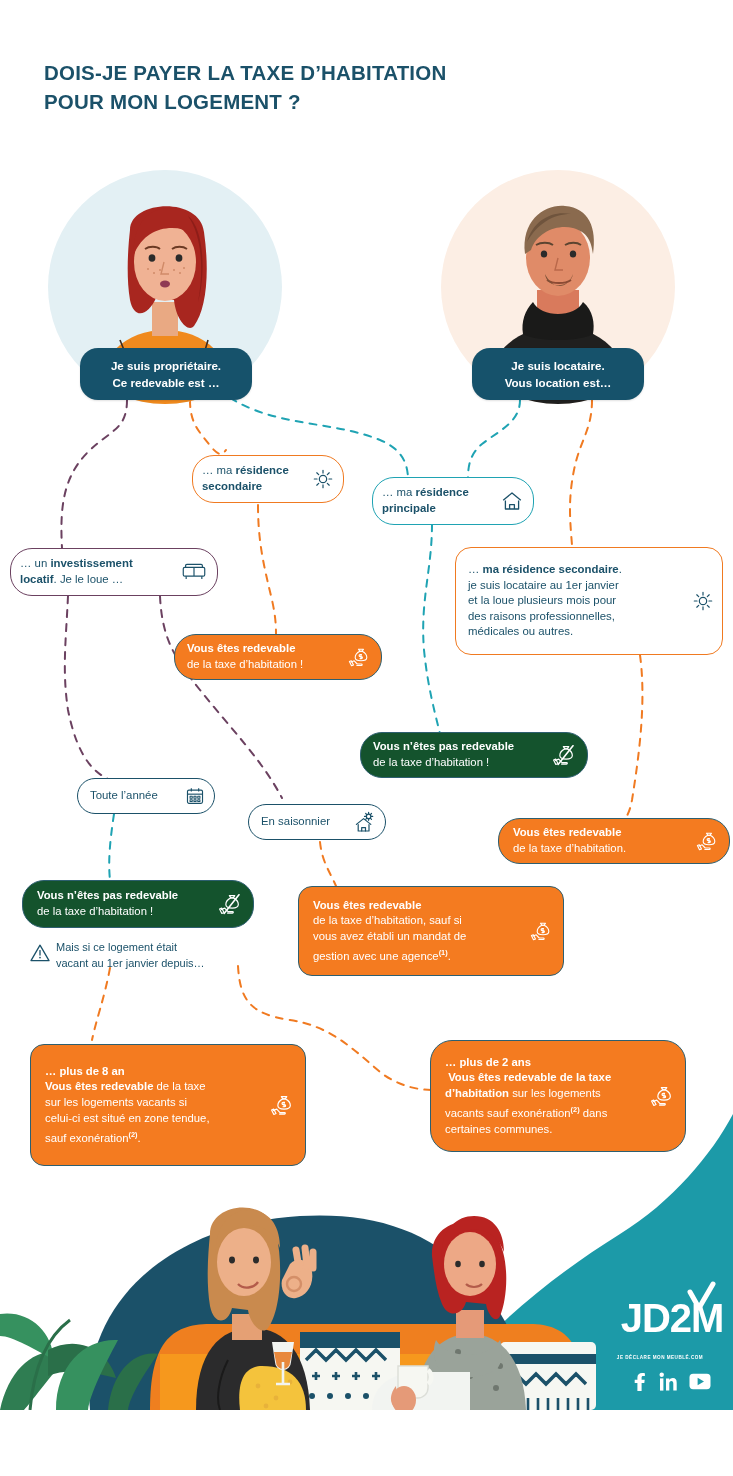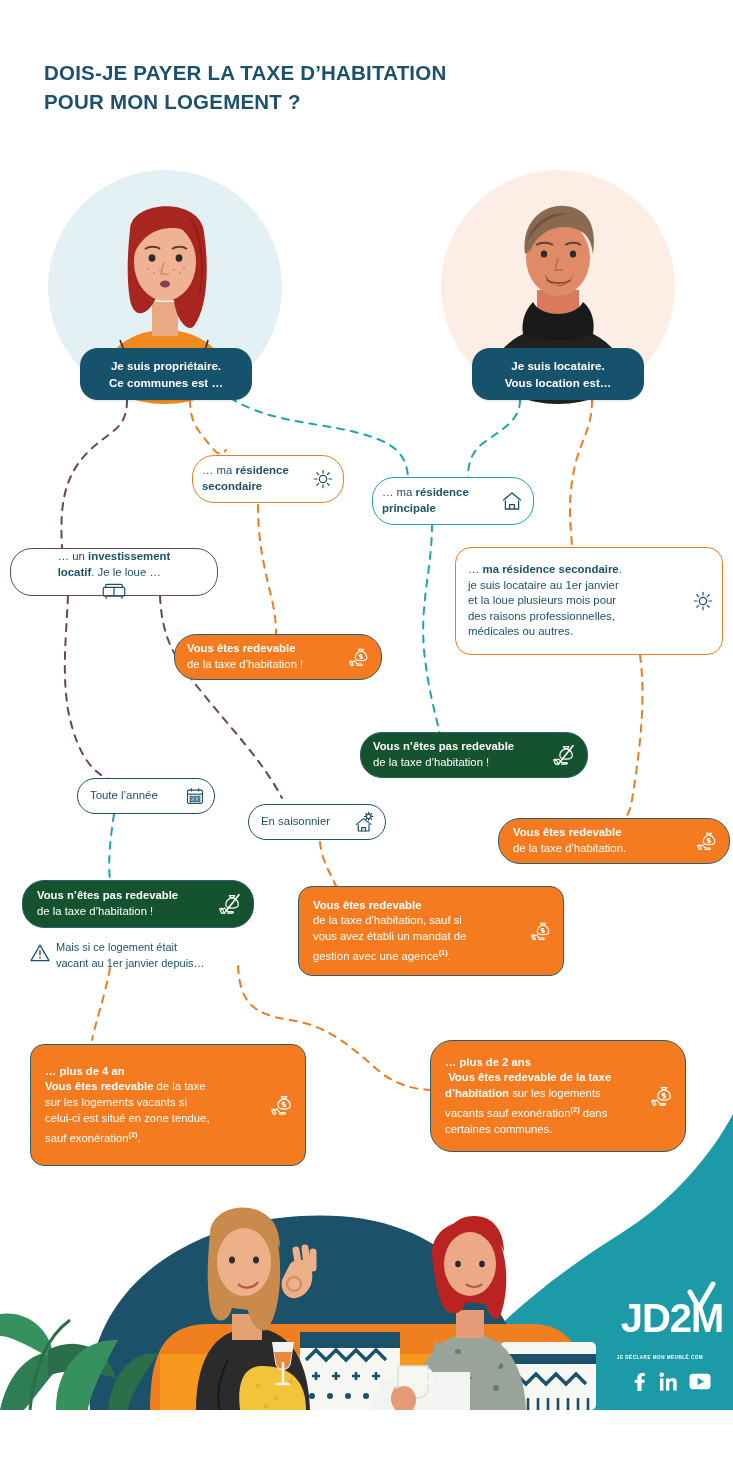--- a/index.html
+++ b/index.html
@@ -160,21 +160,21 @@
       <path d="M124 75 C129 72 136 72 140 75" stroke="#5c4430" stroke-width="1.9" fill="none"></path>
       <path d="M117 88 L114 100 h8" stroke="#b9684a" stroke-width="1.4" fill="none"></path>
       <path d="M106 110 C112 114 124 114 130 110" stroke="#8c4b34" stroke-width="2" fill="none"></path>
       <path d="M104 104 C112 120 126 120 132 104 C130 118 106 120 104 104Z" fill="#7d5237"></path>
     </svg>
   </div>
 
   <div class="node bubble" style="left:80px;top:348px;width:172px;height:52px;padding:0 10px;">
     <div class="txt">
       <div>Je suis propriétaire.</div>
-      <div>Ce communes est …</div>
+      <div>Ce redevable est …</div>
     </div>
   </div>
 
   <div class="node bubble" style="left:472px;top:348px;width:172px;height:52px;padding:0 10px;">
     <div class="txt">
       <div>Je suis locataire.</div>
       <div>Vous location est…</div>
     </div>
   </div>
 
@@ -192,21 +192,21 @@
     <div class="txt">… ma <b>résidence<br>principale</b></div>
     <div class="ic">
       <svg width="24" height="24" viewBox="0 0 24 24" fill="none" stroke="#1b5169" stroke-width="1.3" stroke-linejoin="round">
         <path d="M3.2 11.2 12 4l8.8 7.2"></path>
         <path d="M5.4 11.4V20h13.2v-8.6"></path>
         <path d="M9.6 20v-4.4h4.8V20"></path>
       </svg>
     </div>
   </div>
 
-  <div class="node out out-purple" style="left:10px;top:548px;width:208px;height:48px;padding:0 9px;flex-direction:column;">
+  <div class="node out out-purple" style="left:10px;top:548px;width:208px;height:48px;padding:0 9px;">
     <div class="txt">… un <b>investissement<br>locatif</b>. Je le loue …</div>
     <div class="ic">
       <svg width="28" height="24" viewBox="0 0 30 24" fill="none" stroke="#1b5169" stroke-width="1.25" stroke-linejoin="round">
         <rect x="3.5" y="7" width="23" height="9.5" rx="1.6"></rect>
         <path d="M6 7V5.2a1.4 1.4 0 0 1 1.4-1.4h15.2A1.4 1.4 0 0 1 24 5.2V7"></path>
         <path d="M15 7.4v8.8"></path>
         <path d="M6.6 16.6v3M23.4 16.6v3"></path>
       </svg>
     </div>
   </div>
@@ -323,21 +323,21 @@
         <path d="M11.5 5.2h5l-1.4 2.1h-2.2z"></path>
         <path d="M12.8 7.3c-3 1.5-4.6 4-4.6 6.2 0 2.1 1.9 3.3 5.8 3.3s5.8-1.2 5.8-3.3c0-2.2-1.6-4.7-4.6-6.2z"></path>
         <path d="M14.9 10.6h-1.8a1 1 0 0 0 0 2h1.3a1 1 0 0 1 0 2h-1.8M14 9.9v5.2"></path>
         <path d="M3.6 18.2l3.6-1.4 3 3.2h4.2c1 0 1 1.5 0 1.5H9.4"></path>
         <path d="M2.4 17.6l1.9-.8 2.2 4.1-2 .9z"></path>
       </svg>
     </div>
   </div>
 
   <div class="node fill-orange" style="left:30px;top:1044px;width:276px;height:122px;padding:0 8px 0 14px;border-radius:14px;">
-    <div class="txt"><b>… plus de 4 an</b><br><b>Vous êtes redevable</b> de la taxe<br>sur les logements vacants si<br>celui-ci est situé en zone tendue,<br>sauf exonération<sup>(2)</sup>.</div>
+    <div class="txt"><b>… plus de 8 an</b><br><b>Vous êtes redevable</b> de la taxe<br>sur les logements vacants si<br>celui-ci est situé en zone tendue,<br>sauf exonération<sup>(2)</sup>.</div>
     <div class="ic">
       <svg width="28" height="28" viewBox="0 0 26 26" fill="none" stroke="#ffffff" stroke-width="1.1" stroke-linejoin="round">
         <path d="M11.5 5.2h5l-1.4 2.1h-2.2z"></path>
         <path d="M12.8 7.3c-3 1.5-4.6 4-4.6 6.2 0 2.1 1.9 3.3 5.8 3.3s5.8-1.2 5.8-3.3c0-2.2-1.6-4.7-4.6-6.2z"></path>
         <path d="M14.9 10.6h-1.8a1 1 0 0 0 0 2h1.3a1 1 0 0 1 0 2h-1.8M14 9.9v5.2"></path>
         <path d="M3.6 18.2l3.6-1.4 3 3.2h4.2c1 0 1 1.5 0 1.5H9.4"></path>
         <path d="M2.4 17.6l1.9-.8 2.2 4.1-2 .9z"></path>
       </svg>
     </div>
   </div>

